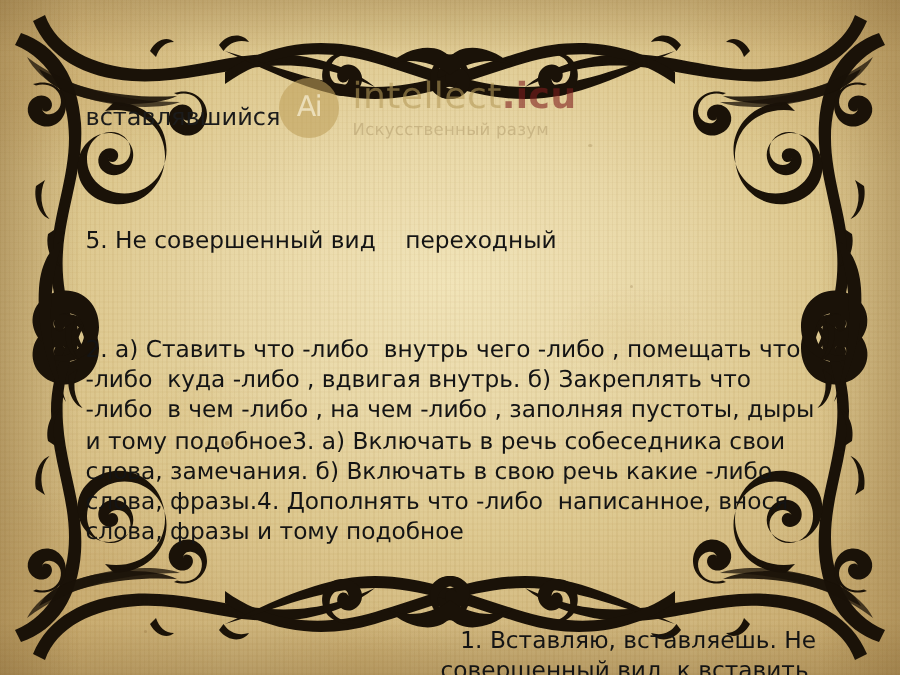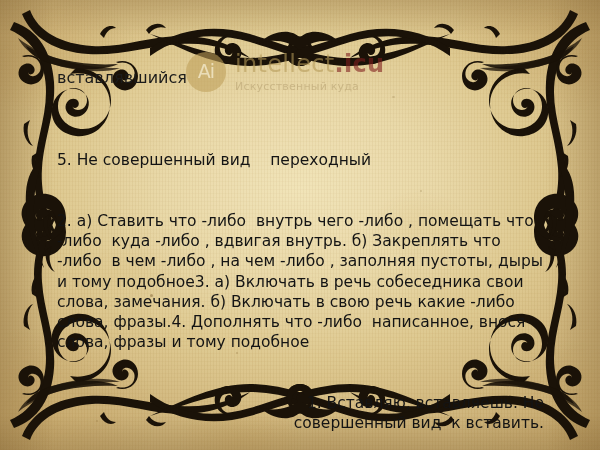--- a/index.html
+++ b/index.html
@@ -133,21 +133,21 @@
     left: 57px;
     top: 110px;
     width: 487px;
     font-size: 15.5px;
     line-height: 20.2px;
     color: #141414;
     white-space: pre-wrap;
     word-break: normal;
   }
   .para { margin: 0; }
-  .para + .para { margin-top: 0; }
+  .para + .para { margin-top: 12px; }
   .indented { text-indent: 0; text-align: right; }
 </style>
 </head>
 <body>
 
 <div id="page">
 
   <div class="parchment-base"></div>
   <div class="parchment-grain"></div>
   <div class="parchment-stains"></div>
@@ -254,21 +254,21 @@
       </g>
     </svg>
   </div>
 
   <div class="watermark">
     <div class="wm-badge">
       <div class="mono">Ai</div>
     </div>
     <div class="wm-text">
       <div class="wm-title"><span>intellect</span><span class="bold">.icu</span></div>
-      <div class="wm-sub">Искусственный  куда</div>
+      <div class="wm-sub">Искусственный  разум</div>
     </div>
   </div>
 
   <div class="content">
     <div class="heading">вставлявшийся</div>
     <div class="body-text">
       <p class="para">5. Не совершенный вид    переходный</p>
       <p class="para">2. а) Ставить что -либо  внутрь чего -либо , помещать что -либо  куда -либо , вдвигая внутрь. б) Закреплять что -либо  в чем -либо , на чем -либо , заполняя пустоты, дыры и тому подобное3. а) Включать в речь собеседника свои слова, замечания. б) Включать в свою речь какие -либо слова, фразы.4. Дополнять что -либо  написанное, внося слова, фразы и тому подобное</p>
       <p class="para indented">                              1. Вставляю, вставляешь. Не совершенный вид  к вставить.</p>
       

